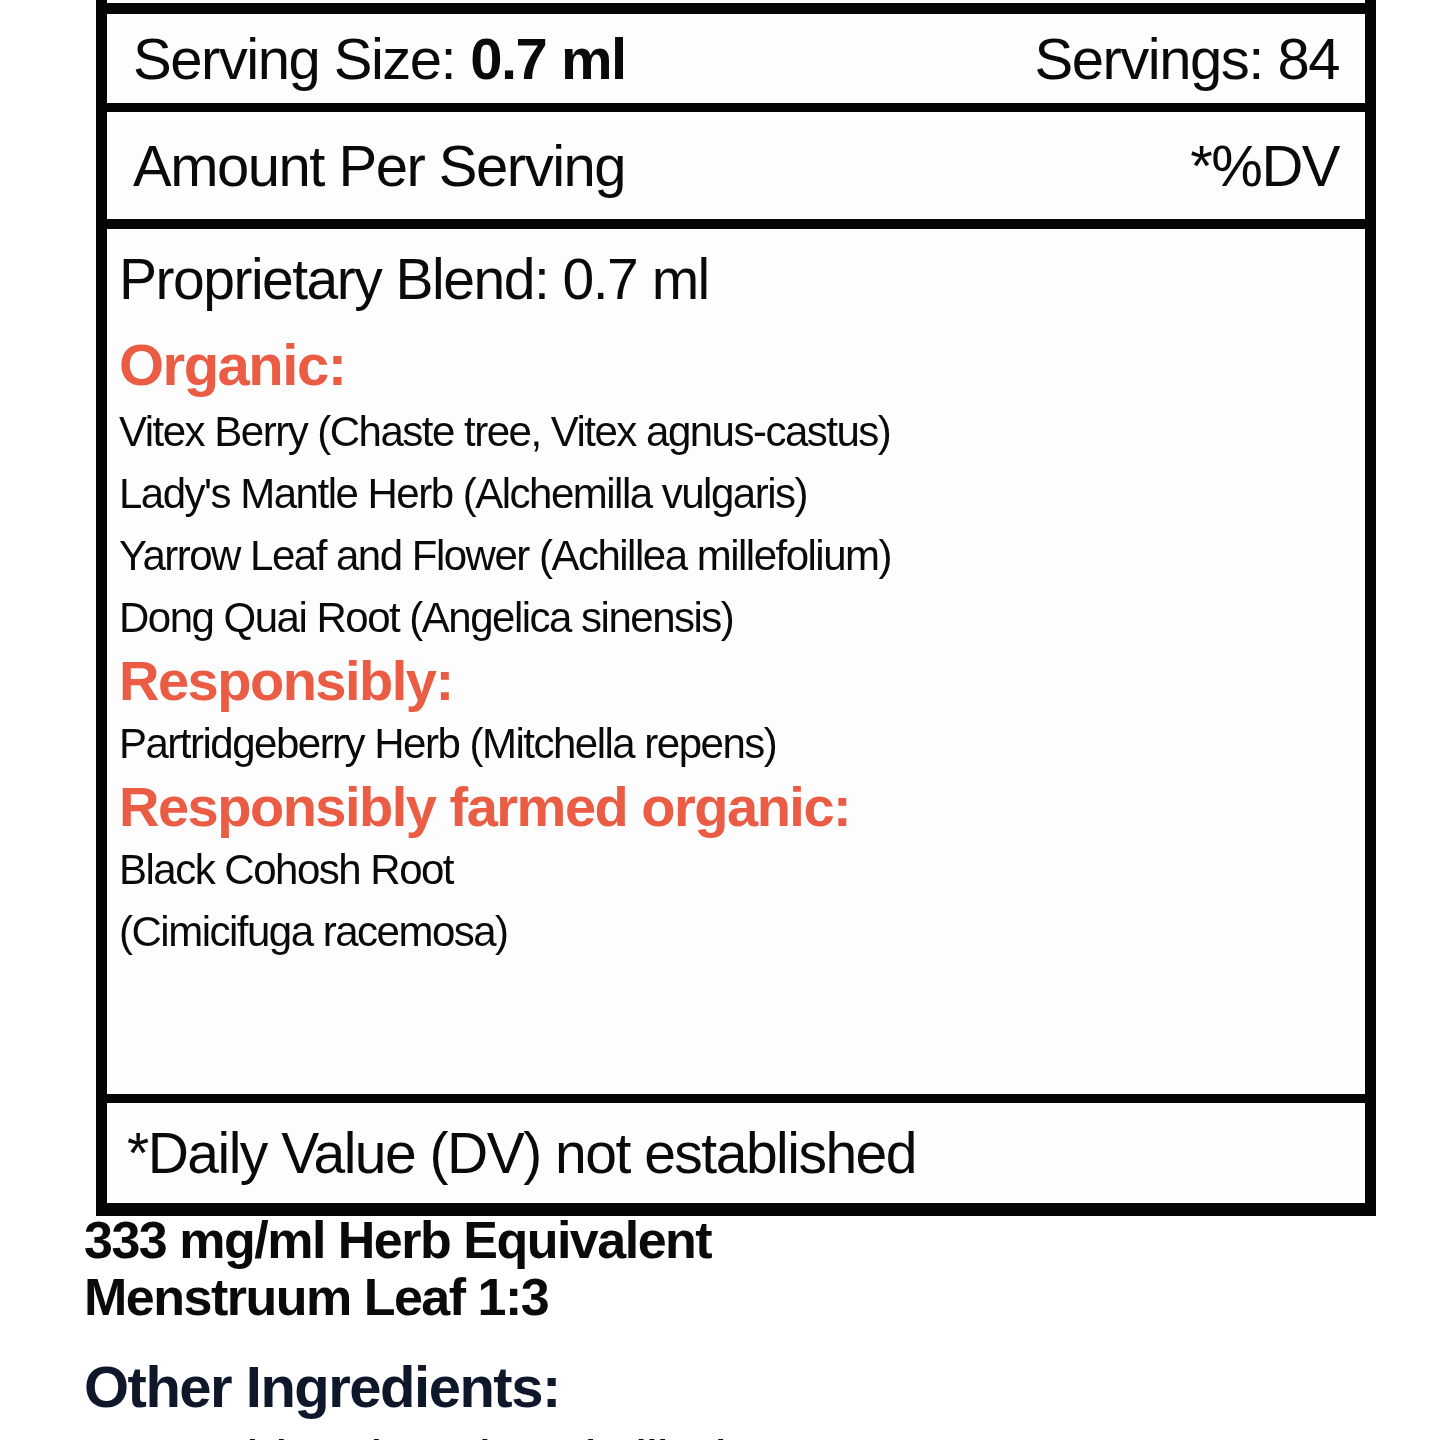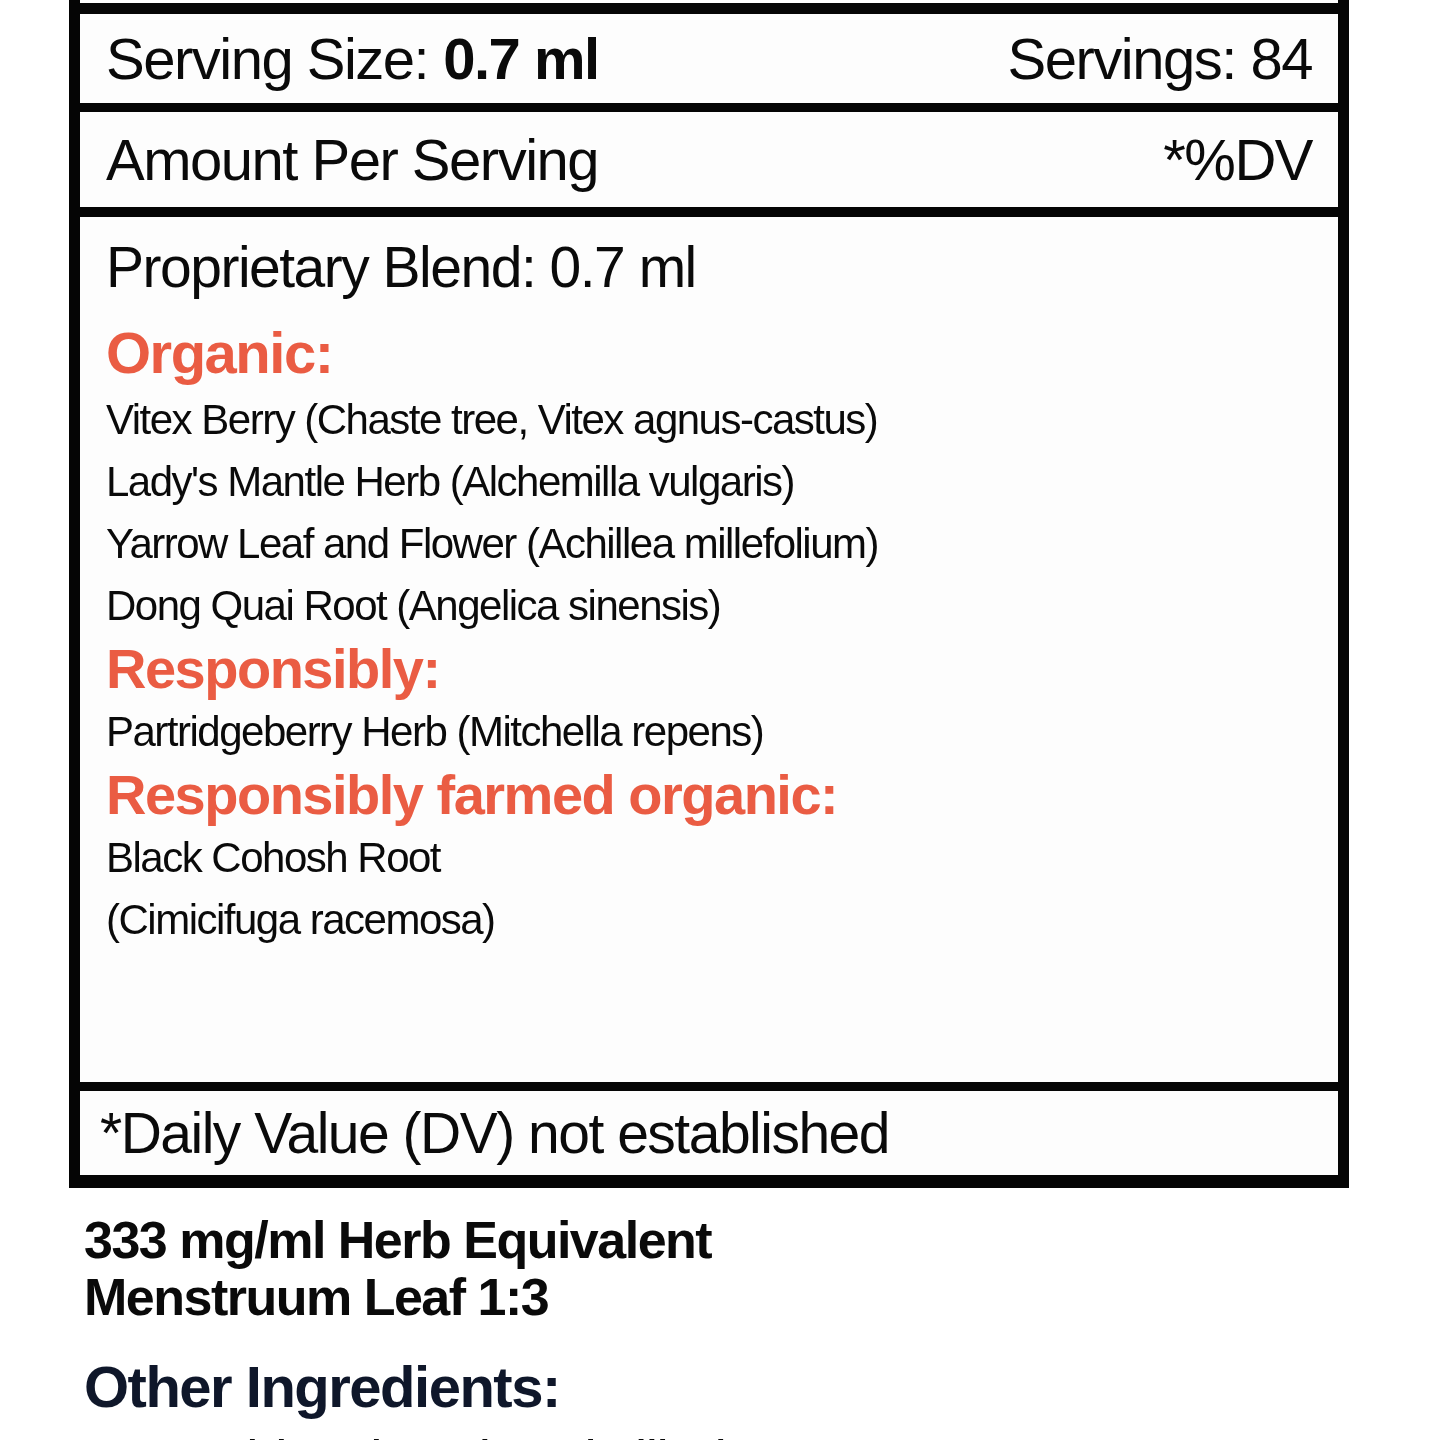--- a/index.html
+++ b/index.html
@@ -12,21 +12,21 @@
     width: 1440px;
     height: 1440px;
     overflow: hidden;
     font-family: "Liberation Sans", sans-serif;
     color: #0a0a0a;
   }
 
   
   .panel {
     position: absolute;
-    left: 69px;
+    left: 96px;
     top: 0;
     width: 1280px;
     box-sizing: border-box;
     border-left: 11px solid #050505;
     border-right: 11px solid #050505;
     background: #fdfdfd;
   }
   .sliver { height: 3px; background: #fdfdfd; }
   .bar    { background: #050505; }
   .bar.top    { height: 11px; }
@@ -35,30 +35,30 @@
   .bar.bottom { height: 13px; }
 
   .row {
     display: flex;
     justify-content: space-between;
     align-items: center;
     padding: 0 26px;
     letter-spacing: -1.5px;
   }
   .row.serving { height: 89px; font-size: 58px; }
-  .row.header  { height: 95px; font-size: 58px; }
-  .row.footnote{ height: 84px; font-size: 57px; justify-content: flex-start; padding-left: 20px; }
+  .row.header  { height: 107px; font-size: 58px; }
+  .row.footnote{ height: 100px; font-size: 57px; justify-content: flex-start; padding-left: 20px; }
 
   .serving-left { display: flex; align-items: baseline; }
   .bold { font-weight: bold; }
   .serving-value { margin-left: 15px; }
 
   .main {
     height: 865px;
-    padding: 0 26px;
+    padding: 0 12px;
     overflow: hidden;
     letter-spacing: -1.5px;
   }
   .main p { margin: 0; }
   .blend-title {
     margin-top: 14px !important;
     font-size: 57px;
     line-height: 72px;
   }
   .orange-heading {

